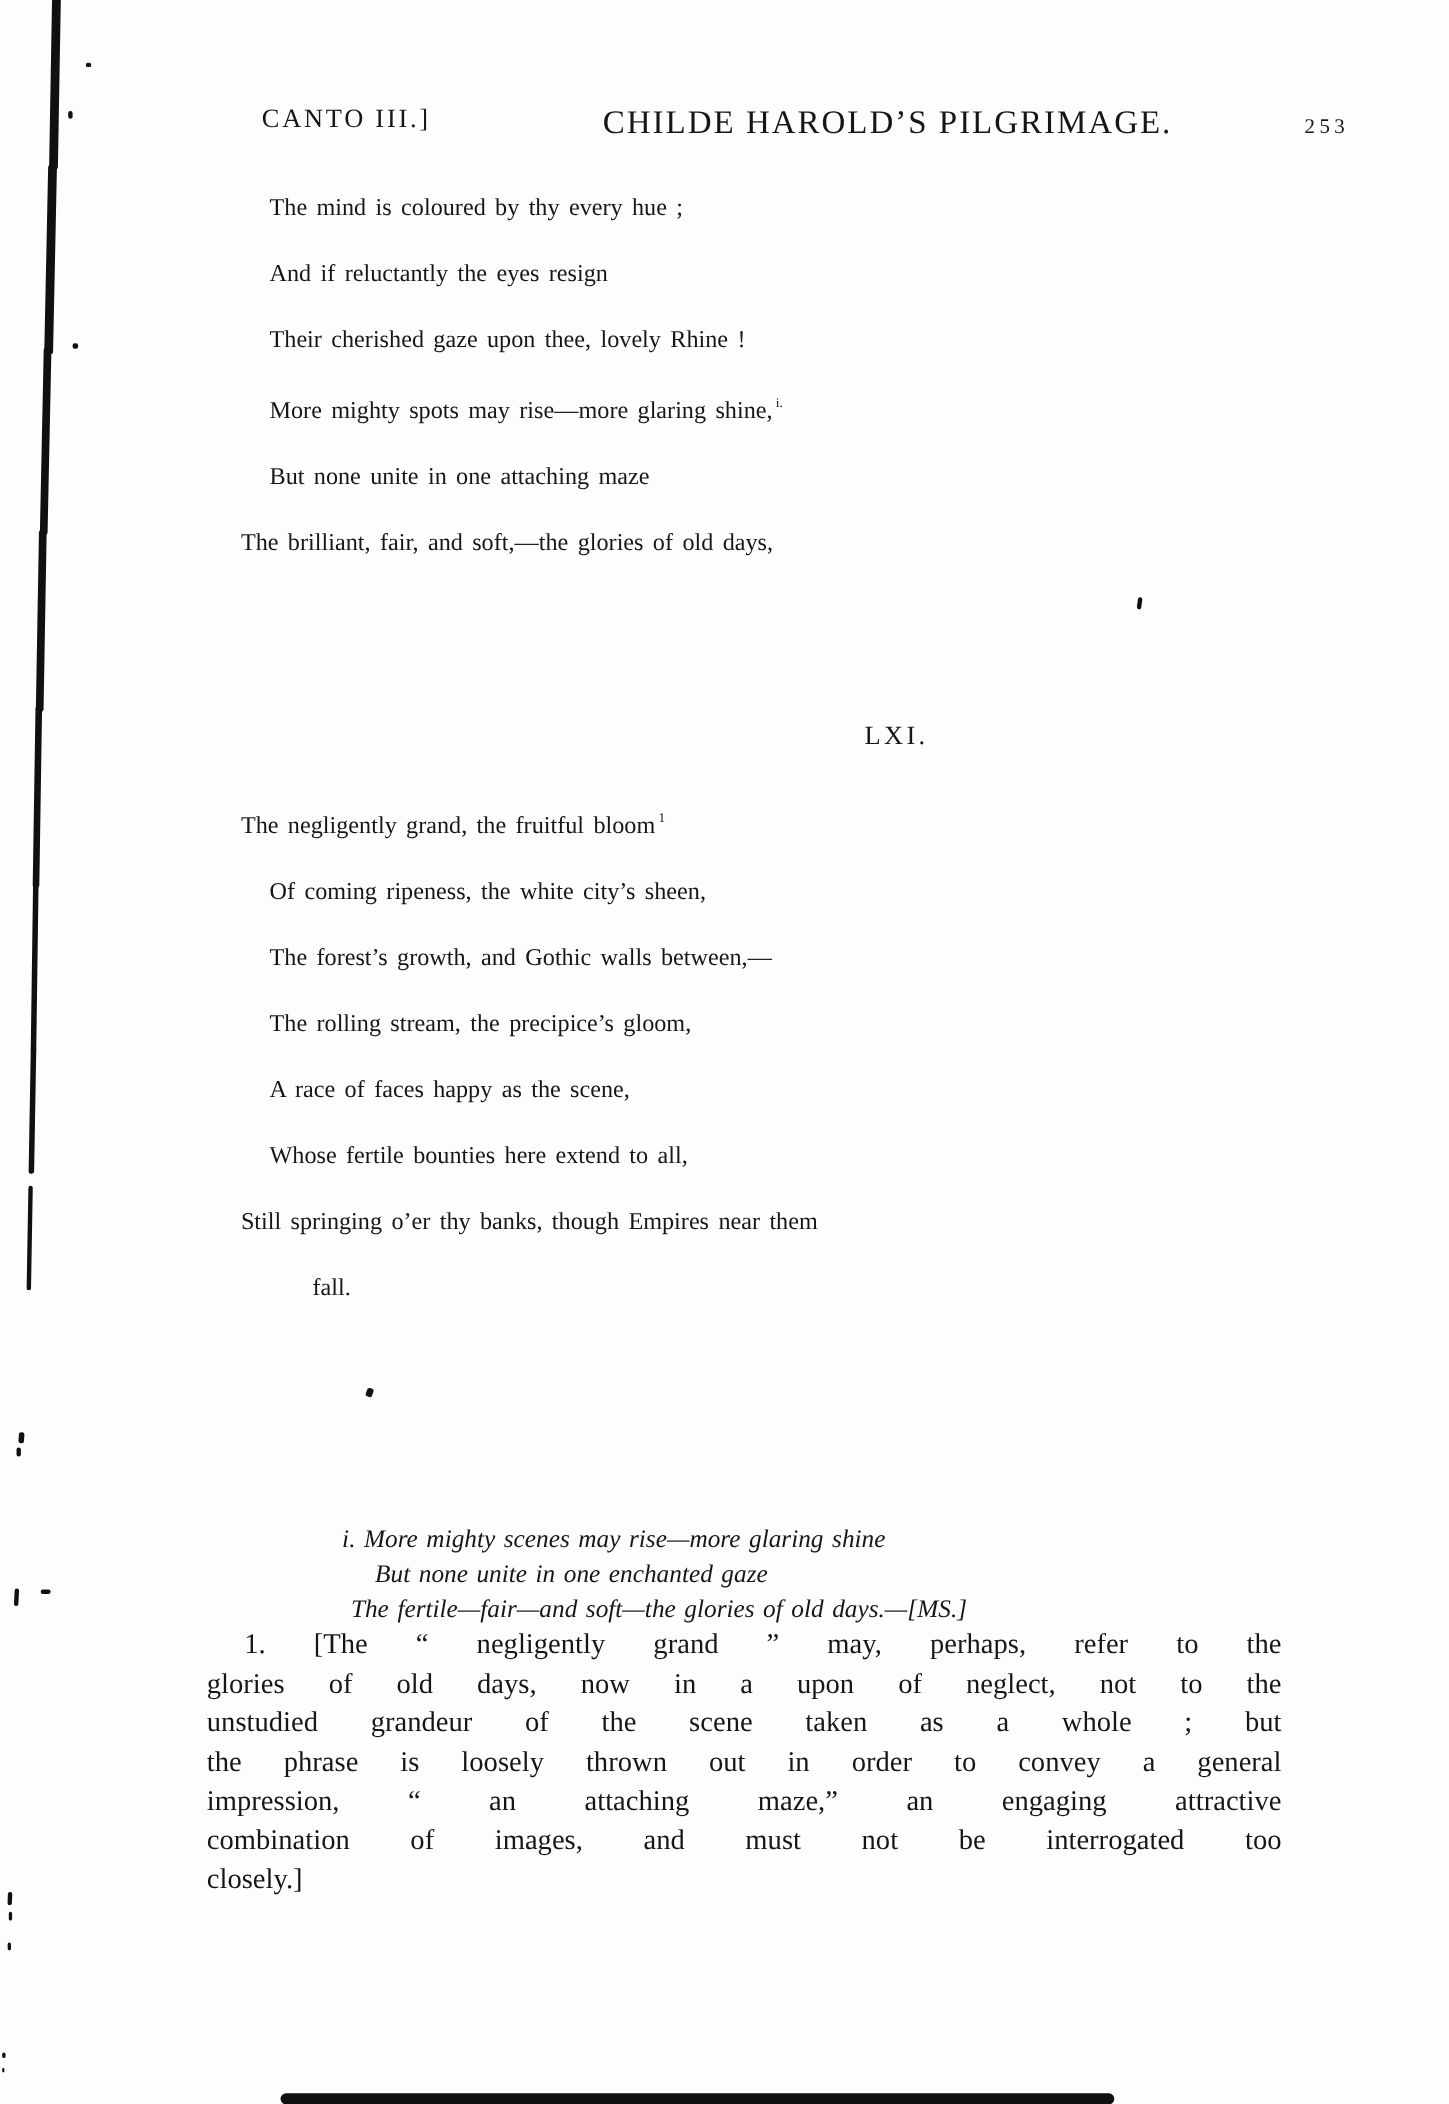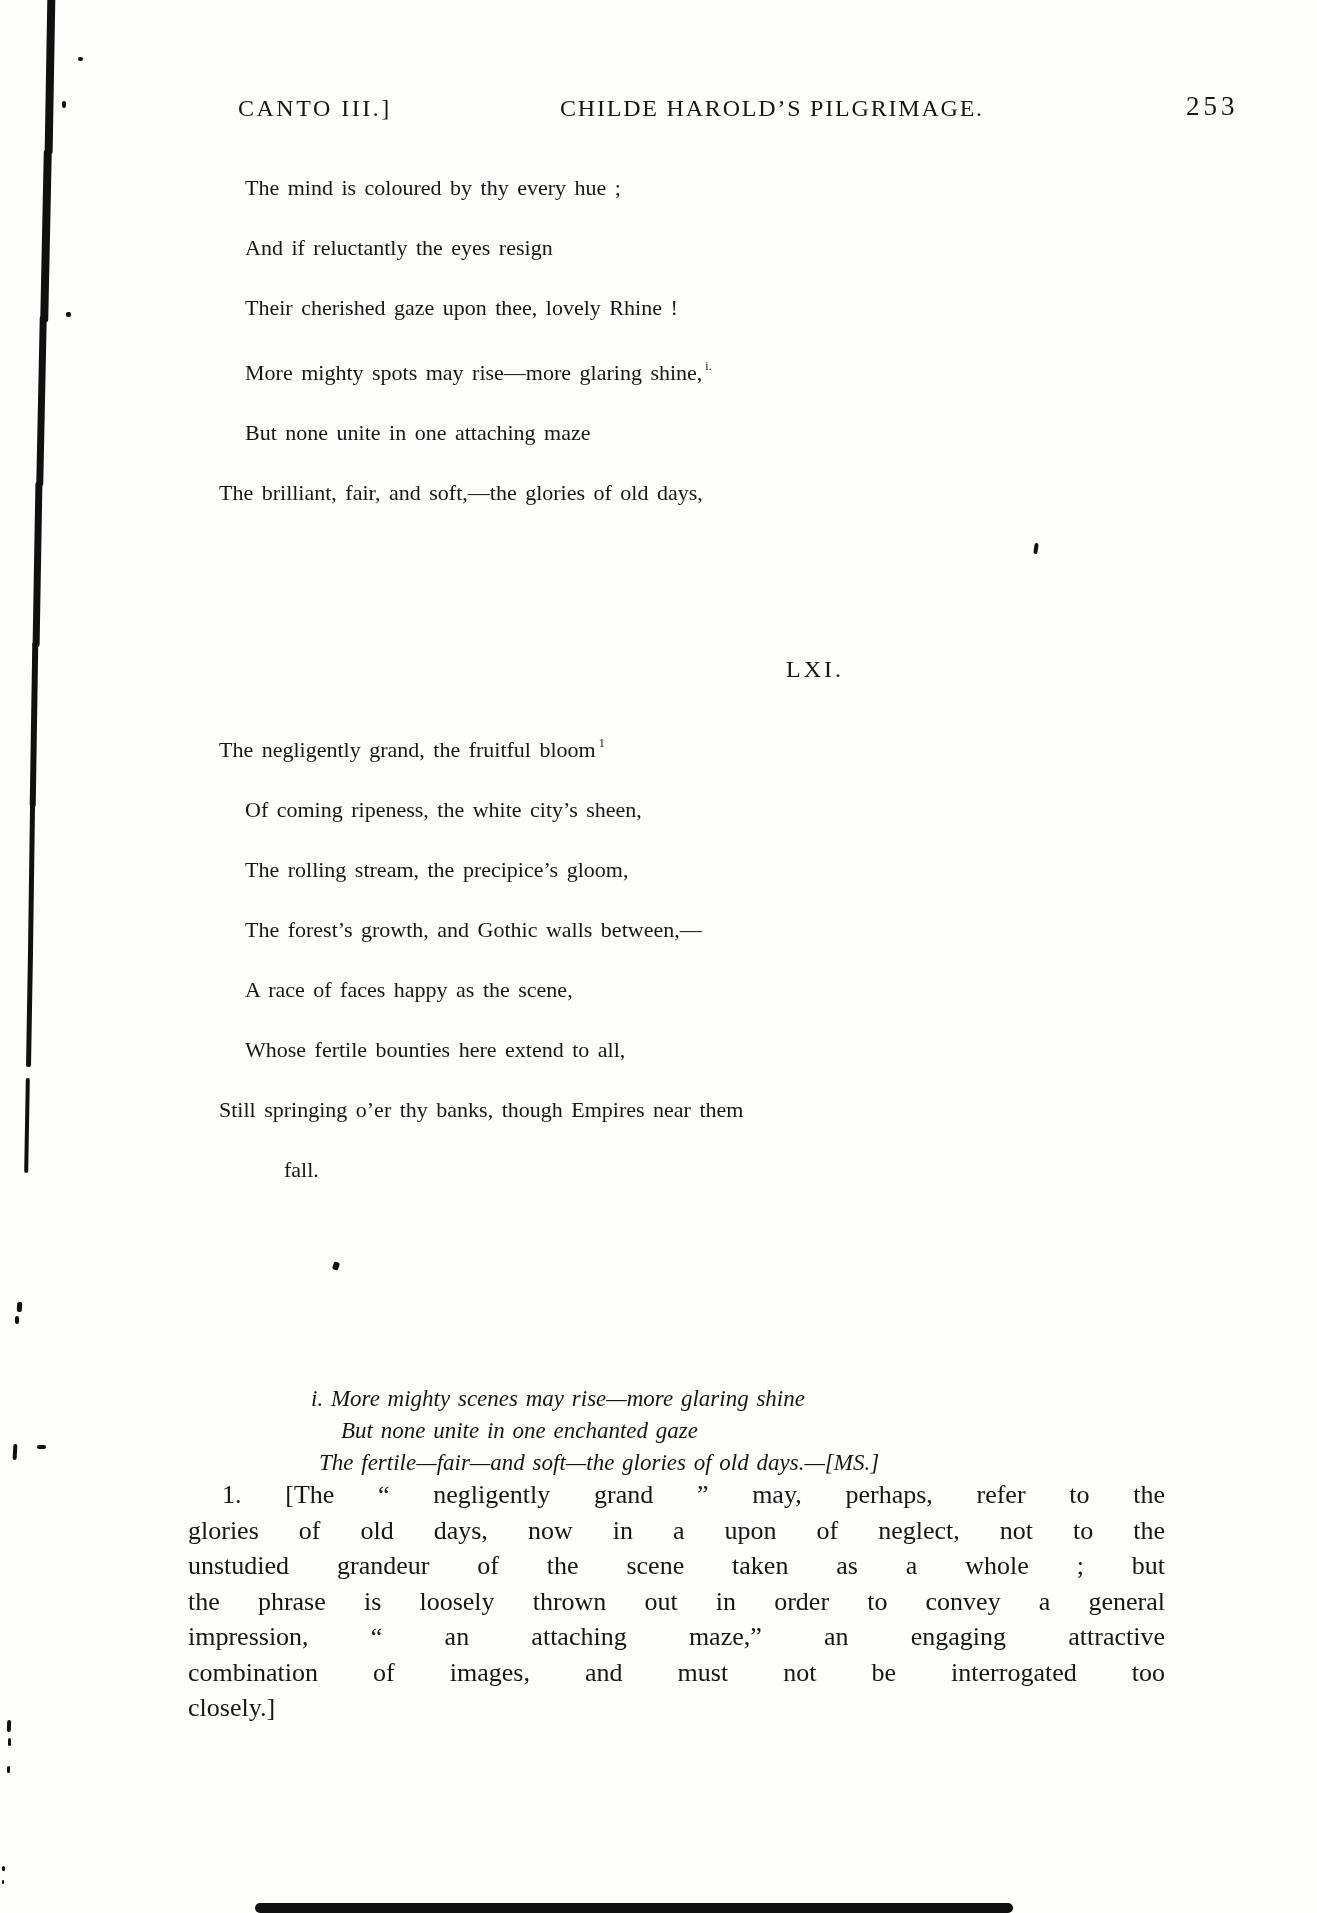--- a/index.html
+++ b/index.html
@@ -8,22 +8,22 @@
     position:relative;
     overflow:hidden;
     background:#fdfdfc;
     color:#161616;
     font-family:"Liberation Serif","DejaVu Serif",serif;
   }
   .abs { position:absolute; }
 
   
   #header-left  { left:238px;  top:95px;  font-size:24px; letter-spacing:2.5px; }
-  #header-center{ left:560px;  top:95px;  font-size:24px; letter-spacing:1.8px; }
-  #page-number  { left:1186px; top:91px;  font-size:27px; letter-spacing:4px; }
+  #header-center{ left:548px;  top:95px;  font-size:30px; letter-spacing:1.8px; }
+  #page-number  { left:1186px; top:105px;  font-size:19px; letter-spacing:4px; }
 
   
   .poem { left:219px; width:1000px; font-size:22px; line-height:60px;
           word-spacing:3px; white-space:nowrap; }
   #stanza-lx  { top:158px; }
   #stanza-lxi { top:715px; }
   .line.indent { padding-left:26px; }
   .line.fall   { padding-left:65px; }
 
   #section-heading { left:786px; top:656px; font-size:24px; letter-spacing:3px; }
@@ -58,22 +58,22 @@
     <div class="line indent"><span>More mighty spots may rise—more glaring shine,</span><sup>i.</sup></div>
     <div class="line indent"><span>But none unite in one attaching maze</span></div>
     <div class="line outdent"><span>The brilliant, fair, and soft,—the glories of old days,</span></div>
   </div>
 
 <div class="abs" id="section-heading">LXI.</div>
 
 <div class="abs poem" id="stanza-lxi">
     <div class="line outdent"><span>The negligently grand, the fruitful bloom</span><sup>1</sup></div>
     <div class="line indent"><span>Of coming ripeness, the white city’s sheen,</span></div>
+    <div class="line indent"><span>The forest’s growth, and Gothic walls between,—</span></div>
     <div class="line indent"><span>The rolling stream, the precipice’s gloom,</span></div>
-    <div class="line indent"><span>The forest’s growth, and Gothic walls between,—</span></div>
     <div class="line indent"><span>A race of faces happy as the scene,</span></div>
     <div class="line indent"><span>Whose fertile bounties here extend to all,</span></div>
     <div class="line outdent"><span>Still springing o’er thy banks, though Empires near them</span></div>
     <div class="line fall"><span>fall.</span></div>
   </div>
 
 <div class="abs" id="ms-note">
     <div class="line n1"><span>i. More mighty scenes may rise—more glaring shine</span></div>
     <div class="line n2"><span>But none unite in one enchanted gaze</span></div>
     <div class="line n3"><span>The fertile—fair—and soft—the glories of old days.—[MS.]</span></div>

